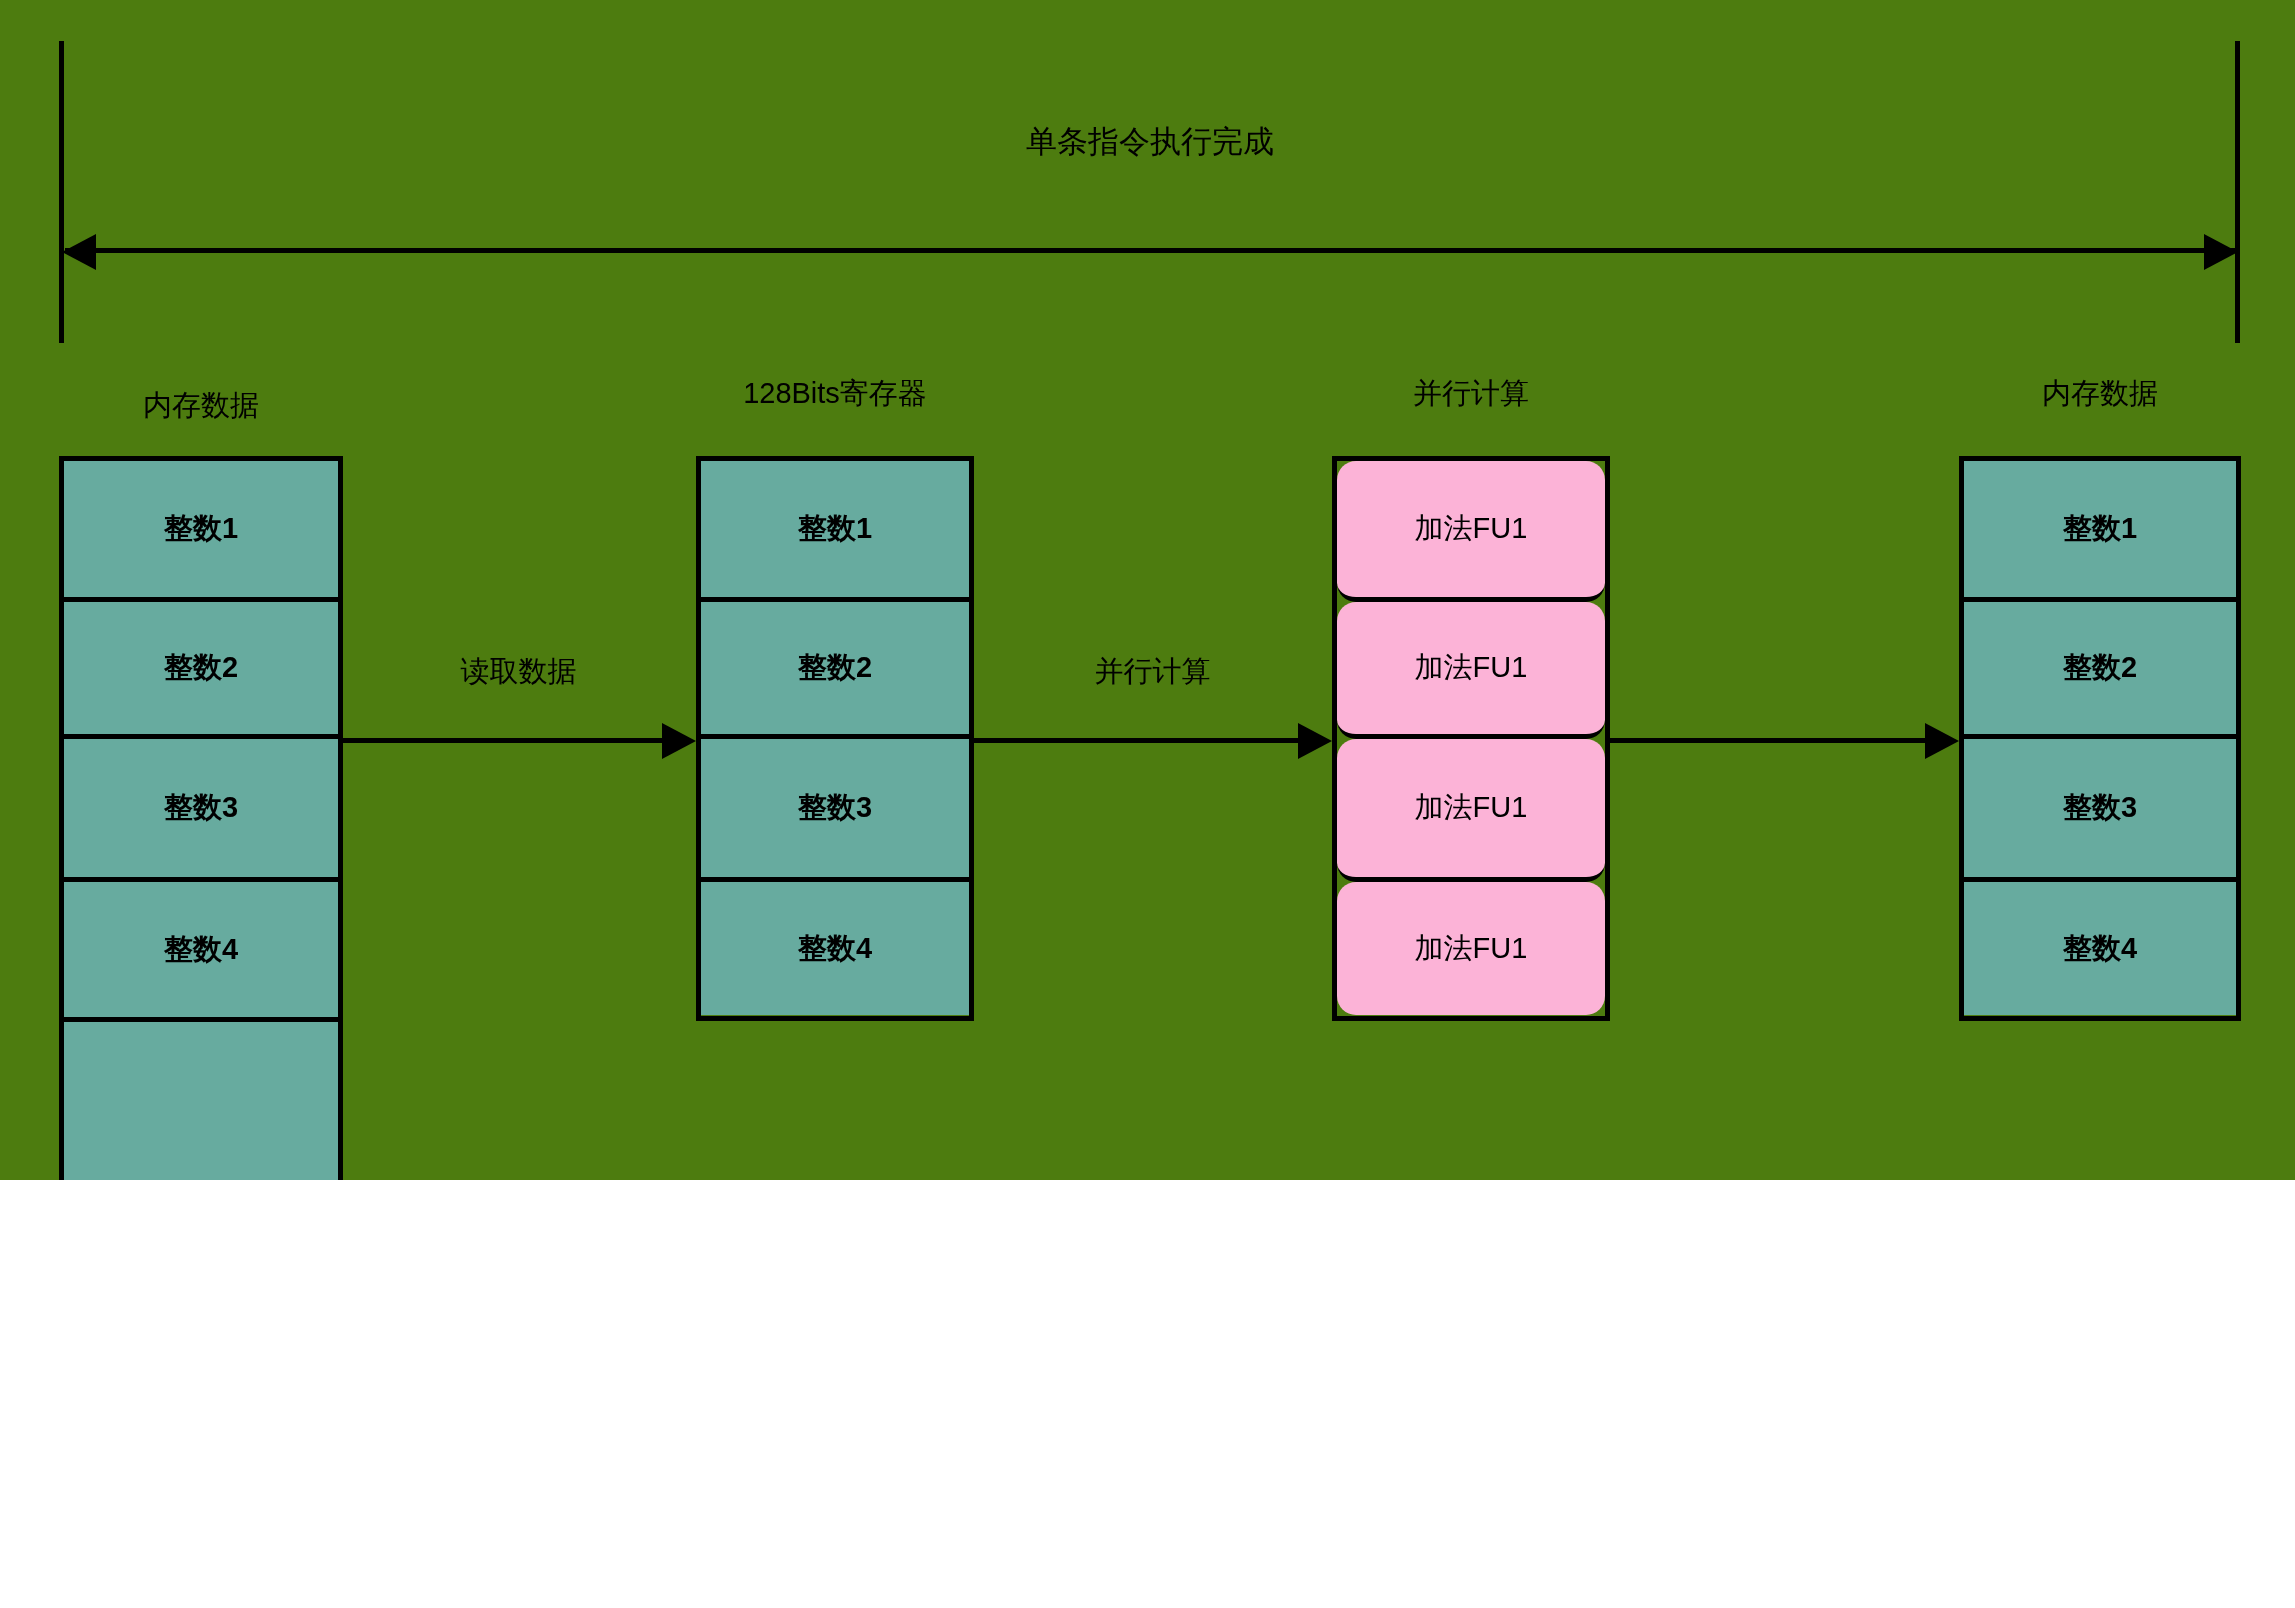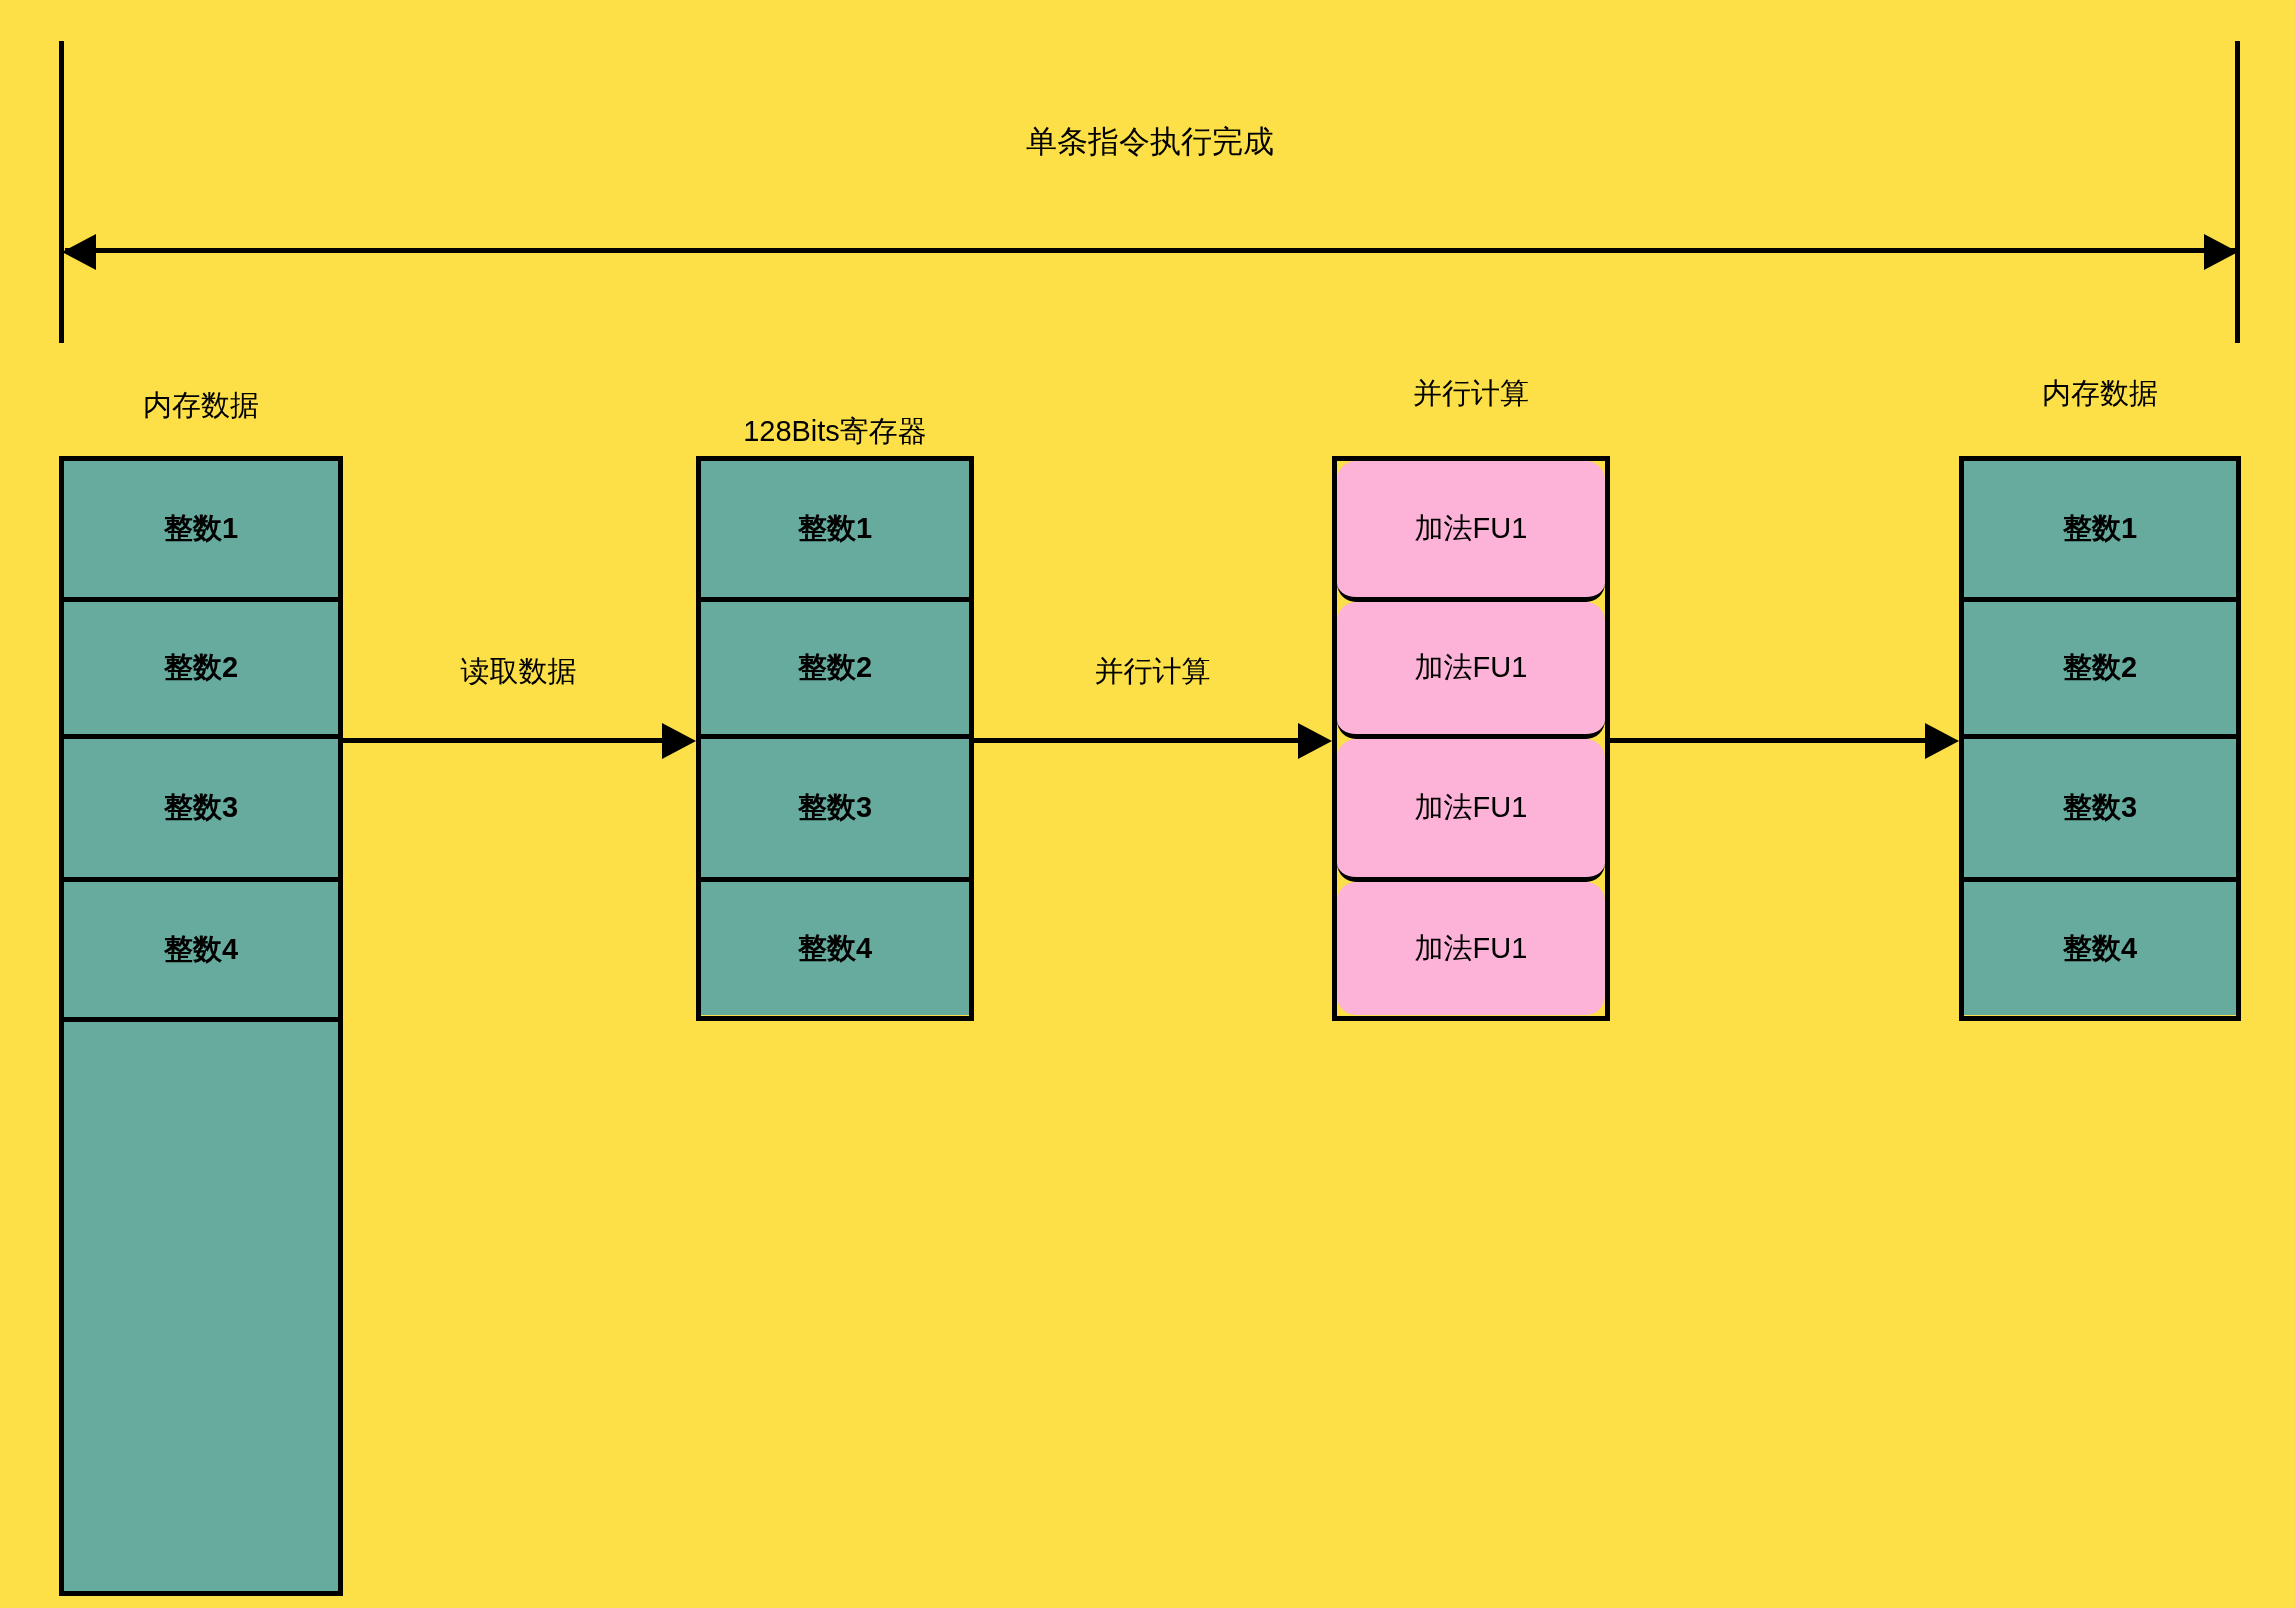--- a/index.html
+++ b/index.html
@@ -6,22 +6,22 @@
     margin: 0;
     padding: 0;
     background: #ffffff;
   }
   body {
     font-family: "Liberation Sans", "DejaVu Sans", sans-serif;
   }
   #canvas {
     position: relative;
     width: 2295px;
-    height: 1608px;
-    background: #fde047;
+    height: 1180px;
+    background: #4d7c0f;
     overflow: hidden;
   }
 
   
   .span-bar {
     position: absolute;
     width: 5.4px;
     background: #000000;
   }
   .span-line {
@@ -107,21 +107,21 @@
   <div class="span-bar" style="left:59px; top:41px; height:302px;"></div>
   <div class="span-bar" style="left:2235px; top:41px; height:302px;"></div>
 
   <div class="span-line" style="left:65px; top:248px; width:2172px;"></div>
   <div class="arrowhead left" style="left:62px; top:234px;"></div>
   <div class="arrowhead right" style="left:2204px; top:234px;"></div>
 
   <div class="span-title" style="left:59px; top:121px; width:2182px;">单条指令执行完成</div>
 
   <div class="col-header" style="left:59px; top:374px; width:284px;margin-top:12px;">内存数据</div>
-  <div class="col-header" style="left:696px; top:374px; width:278px;margin-top:38px;">128Bits寄存器</div>
+  <div class="col-header" style="left:696px; top:374px; width:278px;">128Bits寄存器</div>
   <div class="col-header" style="left:1332px; top:374px; width:278px;">并行计算</div>
   <div class="col-header" style="left:1959px; top:374px; width:282px;">内存数据</div>
 
   <div class="stack" style="left:59px; top:456px; width:284px; height:1140px;">
     <div class="cell green" style="height:141px;">整数1</div>
     <div class="cell green" style="height:137px;">整数2</div>
     <div class="cell green" style="height:143px;">整数3</div>
     <div class="cell green" style="height:140px;">整数4</div>
     <div class="cell green tall"></div>
   </div>

